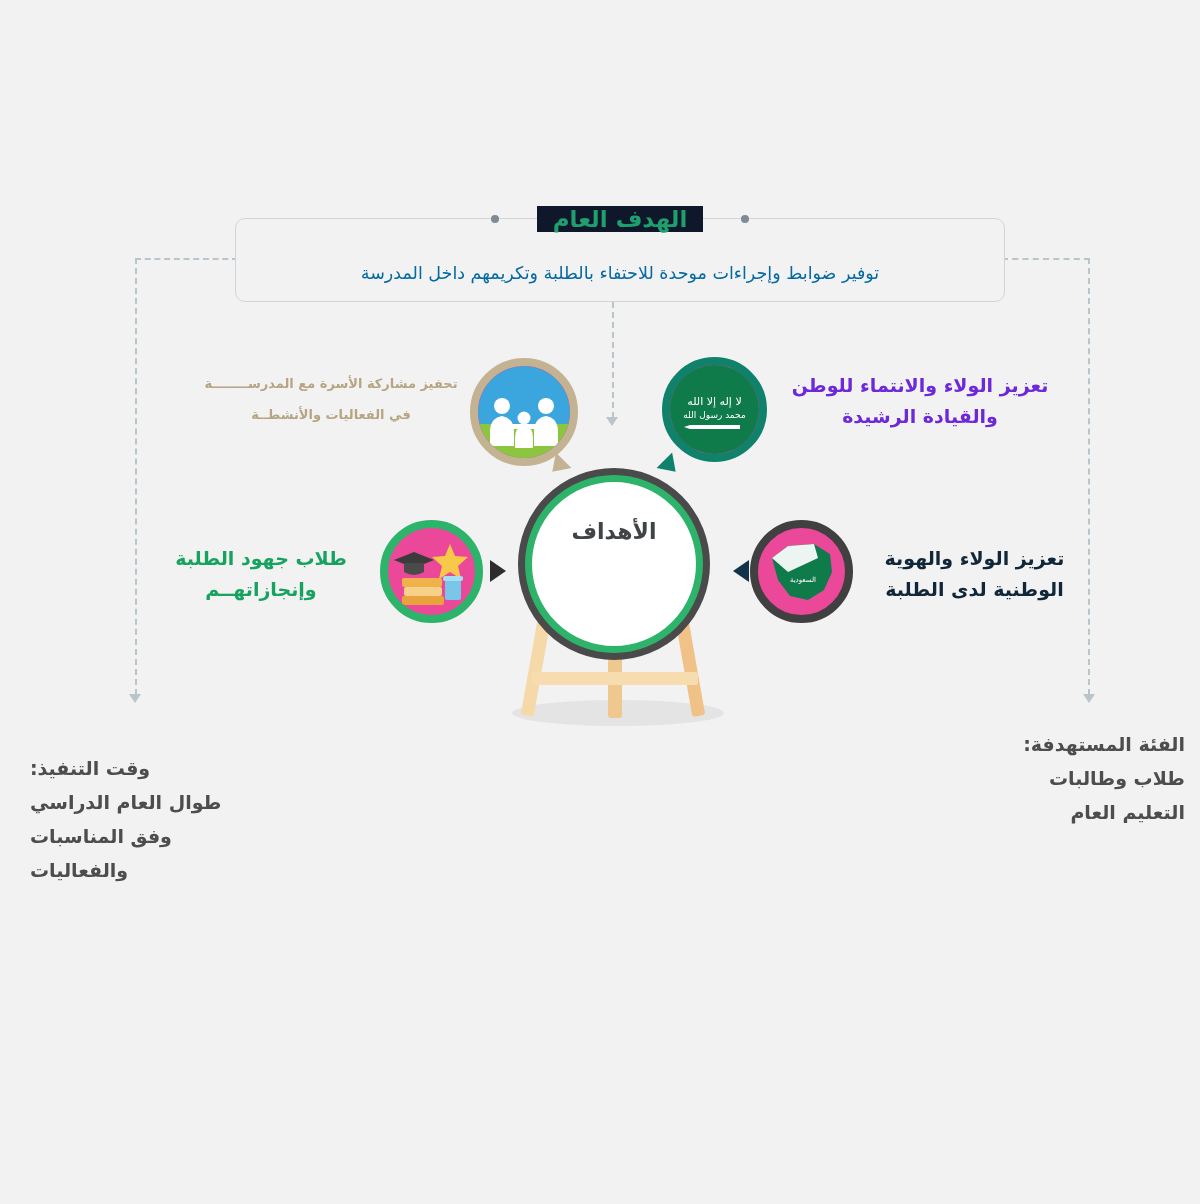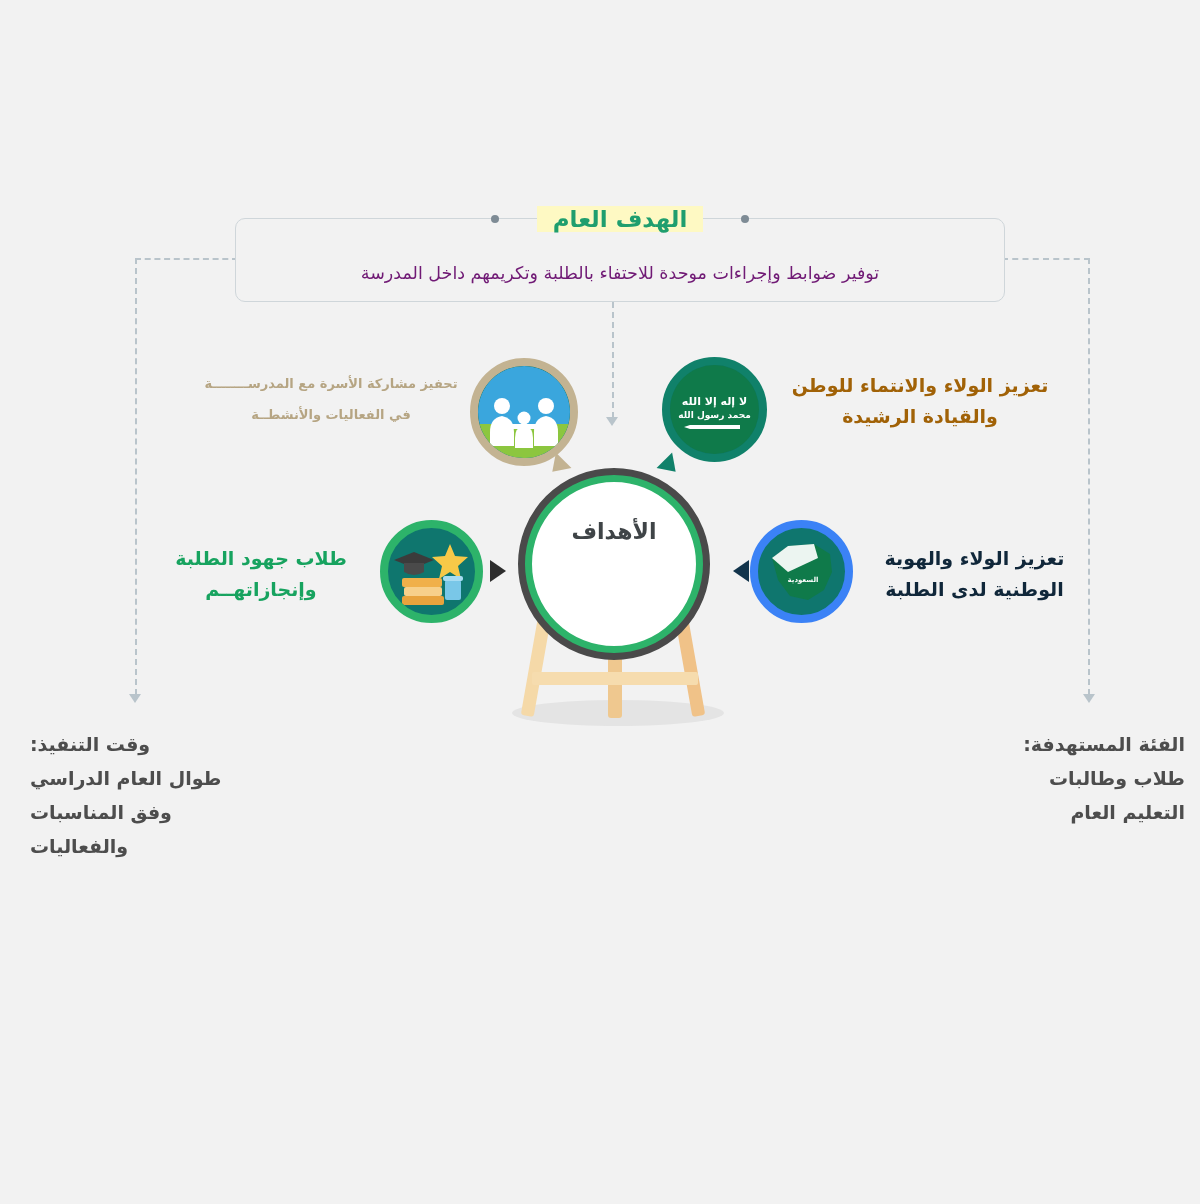--- a/index.html
+++ b/index.html
@@ -37,32 +37,32 @@
     left: 0;
     right: 0;
     top: -13px;
     text-align: center;
     font-size: 23px;
     font-weight: bold;
     color: #1f9e6e;
     line-height: 26px;
   }
   .goal-title-inner {
-    background: #fef9c3;
+    background: #0f172a;
     padding: 0 16px;
     display: inline-block;
   }
   .goal-text {
     position: absolute;
     left: 0;
     right: 0;
     top: 40px;
     text-align: center;
     font-size: 17.5px;
-    color: #701a75;
+    color: #0369a1;
     line-height: 28px;
   }
   .goal-dot {
     position: absolute;
     top: -4px;
     width: 8px;
     height: 8px;
     border-radius: 50%;
     background: #7e8b95;
   }
@@ -181,39 +181,38 @@
     font-size: 22px;
     font-weight: bold;
     color: #3f4447;
     line-height: 34px;
   }
 
   
   .node {
     position: absolute;
     border-radius: 50%;
-    background: #0f766e;
+    background: #ec4899;
     box-sizing: border-box;
     overflow: hidden;
-    font-weight: bold;
   }
   .node-family {
     left: 470px; top: 358px;
     width: 108px; height: 108px;
     border: 8px solid #c3b392;
   }
   .node-flag {
     left: 662px; top: 357px;
     width: 105px; height: 105px;
     border: 8px solid #10816a;
   }
   .node-map {
     left: 750px; top: 520px;
     width: 103px; height: 103px;
-    border: 8px solid #3b82f6;
+    border: 8px solid #404040;
   }
   .node-awards {
     left: 380px; top: 520px;
     width: 103px; height: 103px;
     border: 8px solid #2db36a;
   }
 
   .node-inner {
     position: absolute;
     inset: 0;
@@ -265,21 +264,21 @@
     width: 270px;
     text-align: center;
     font-size: 13px;
     color: #b6a583;
   }
   .label-flag {
     left: 775px; top: 370px;
     width: 290px;
     text-align: center;
     font-size: 19px;
-    color: #a16207;
+    color: #6d28d9;
   }
   .label-awards {
     left: 150px; top: 543px;
     width: 222px;
     text-align: center;
     font-size: 19px;
     color: #17a35f;
   }
   .label-map {
     left: 862px; top: 543px;
@@ -410,21 +409,21 @@
         <rect x="57" y="52" width="16" height="20" rx="2" fill="#79c7e8"></rect>
         <rect x="55" y="48" width="20" height="5" rx="2" fill="#a7dcf2"></rect>
 
         <polygon points="26,24 46,32 26,40 6,32" fill="#3b3b3b"></polygon>
         <path d="M16 35 L16 44 q10 6 20 0 L36 35" fill="#4a4a4a"></path>
       </svg>
     </div>
   </div>
   <div class="label label-awards">طلاب جهود الطلبة وإنجازاتهــم</div>
 
-  <div class="caption caption-left" style="white-space: pre-line;">وقت التنفيذ:
+  <div class="caption caption-left" style="white-space: pre-line; margin-top: 24px;">وقت التنفيذ:
 طوال العام الدراسي
 وفق المناسبات
 والفعاليات</div>
   <div class="caption caption-right" style="white-space: pre-line;">الفئة المستهدفة:
 طلاب وطالبات
 التعليم العام</div>
 
 </div>
 
 </body></html>

